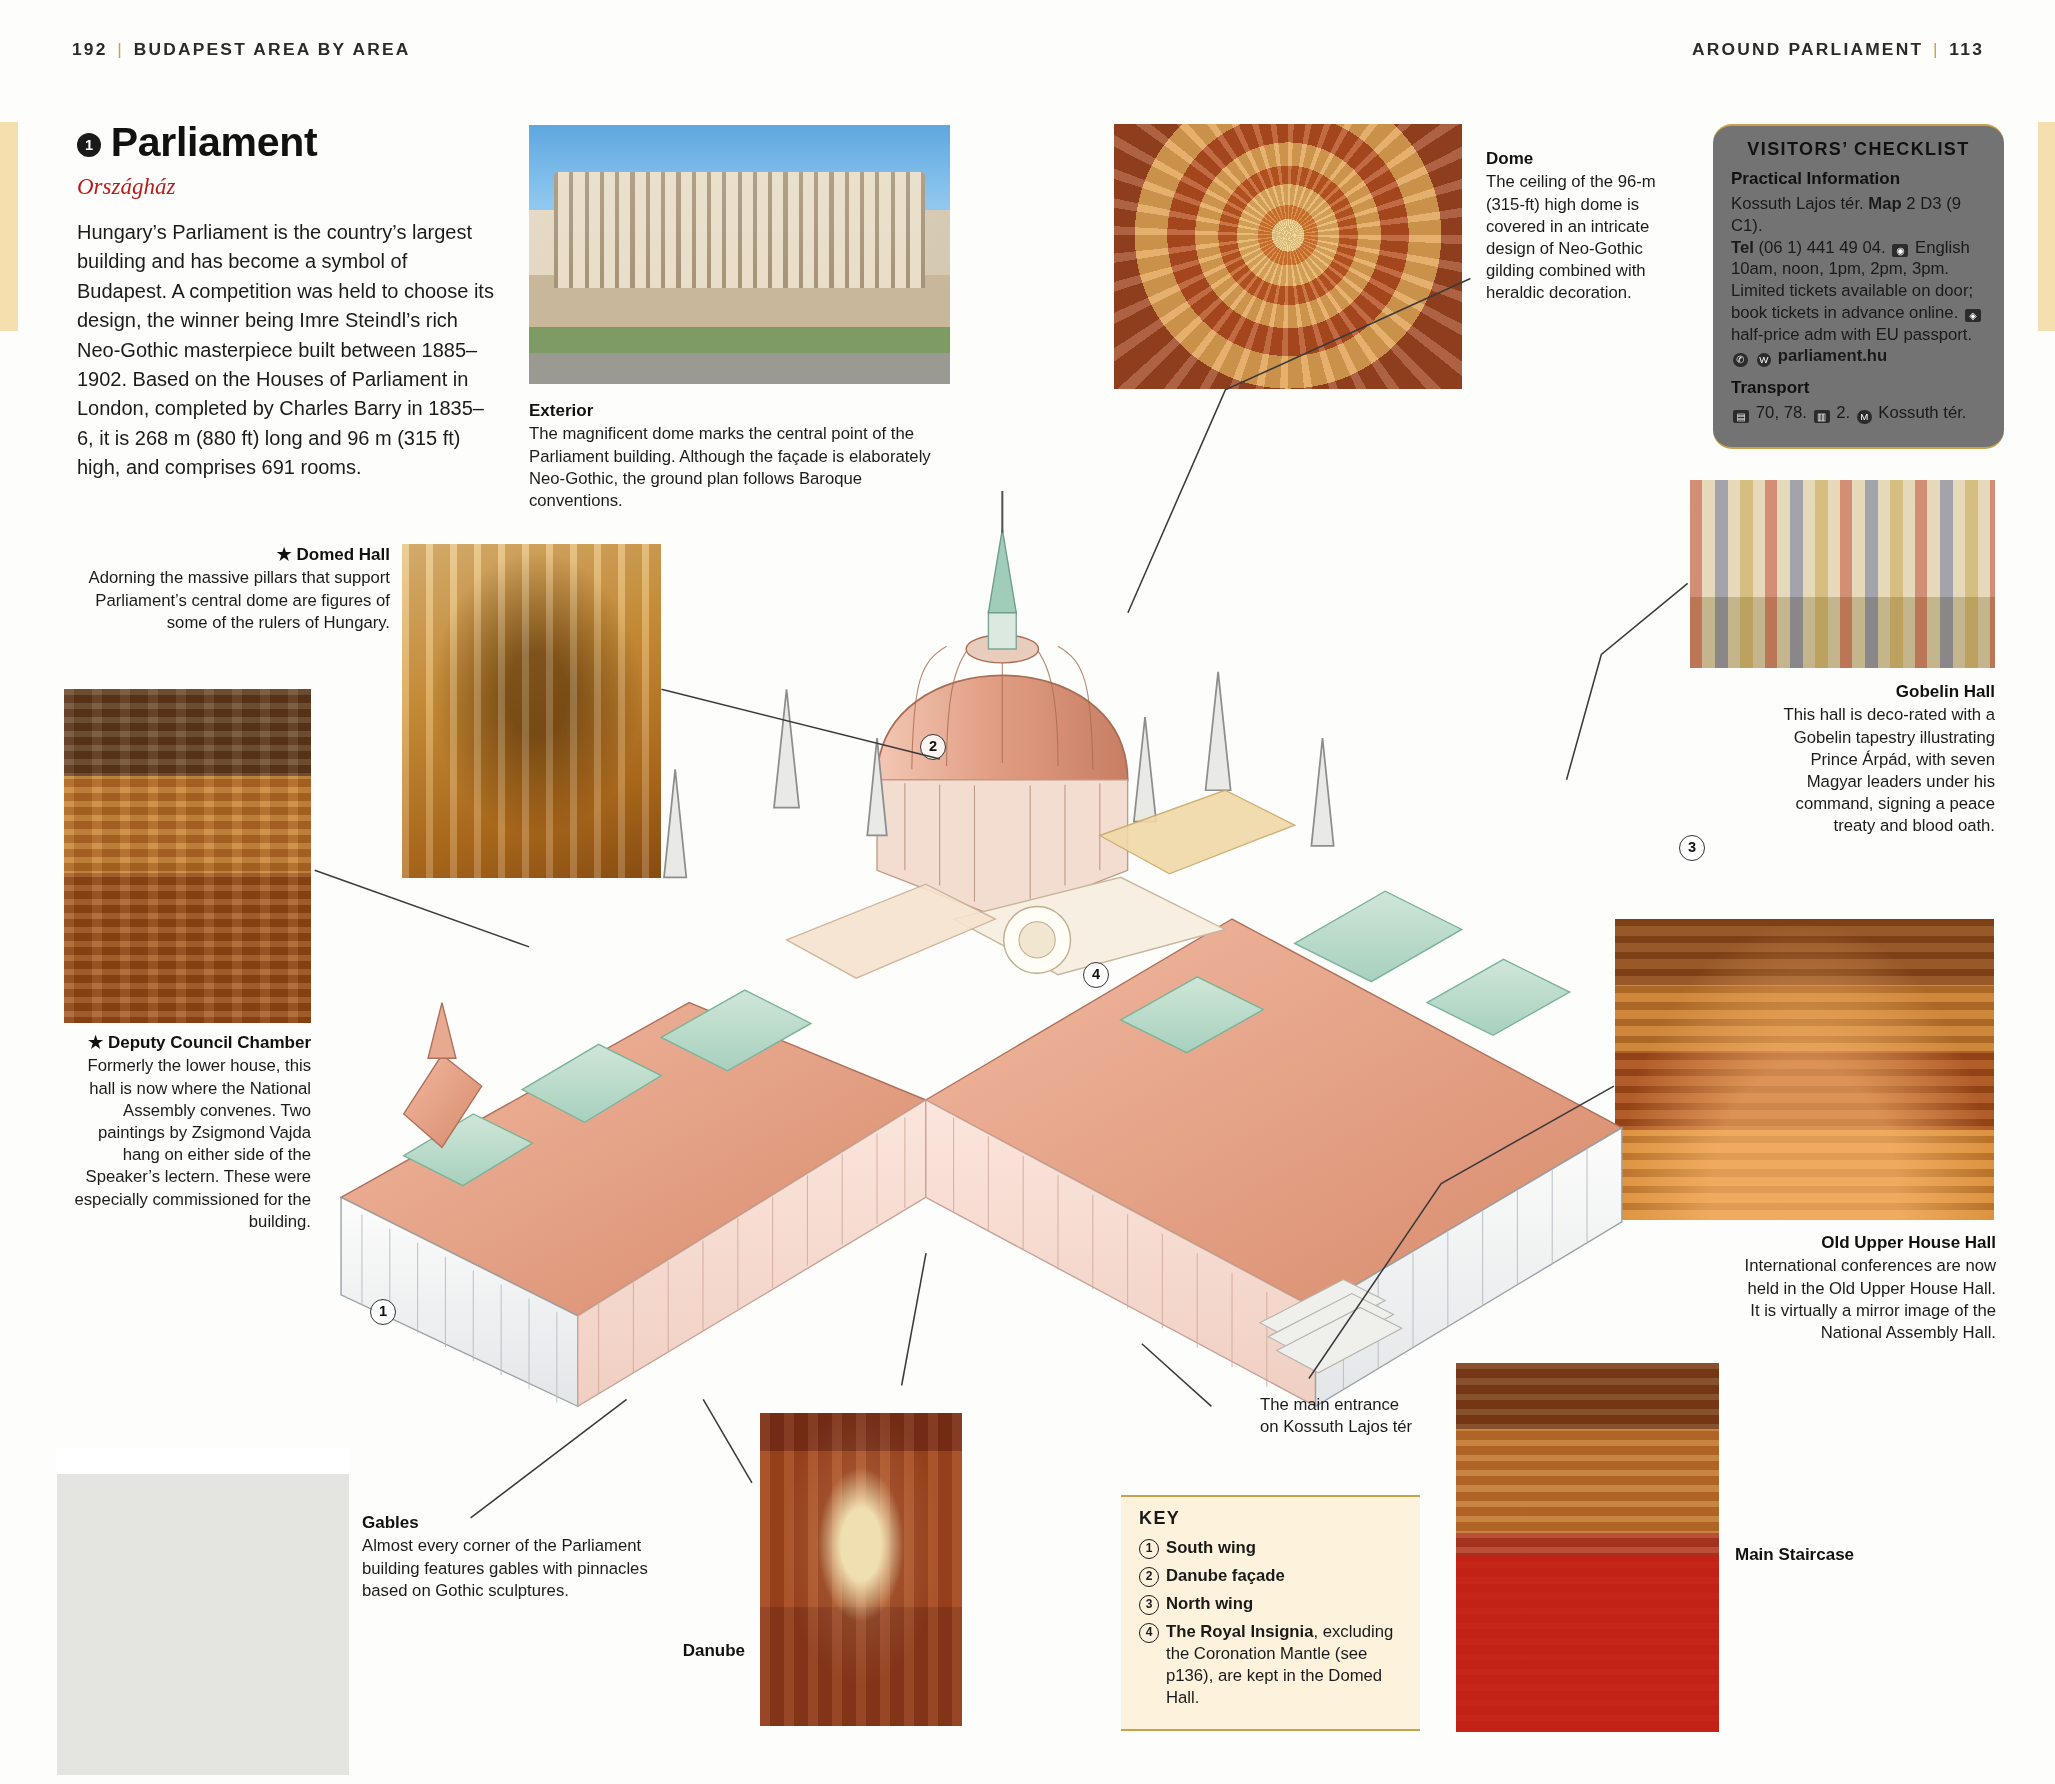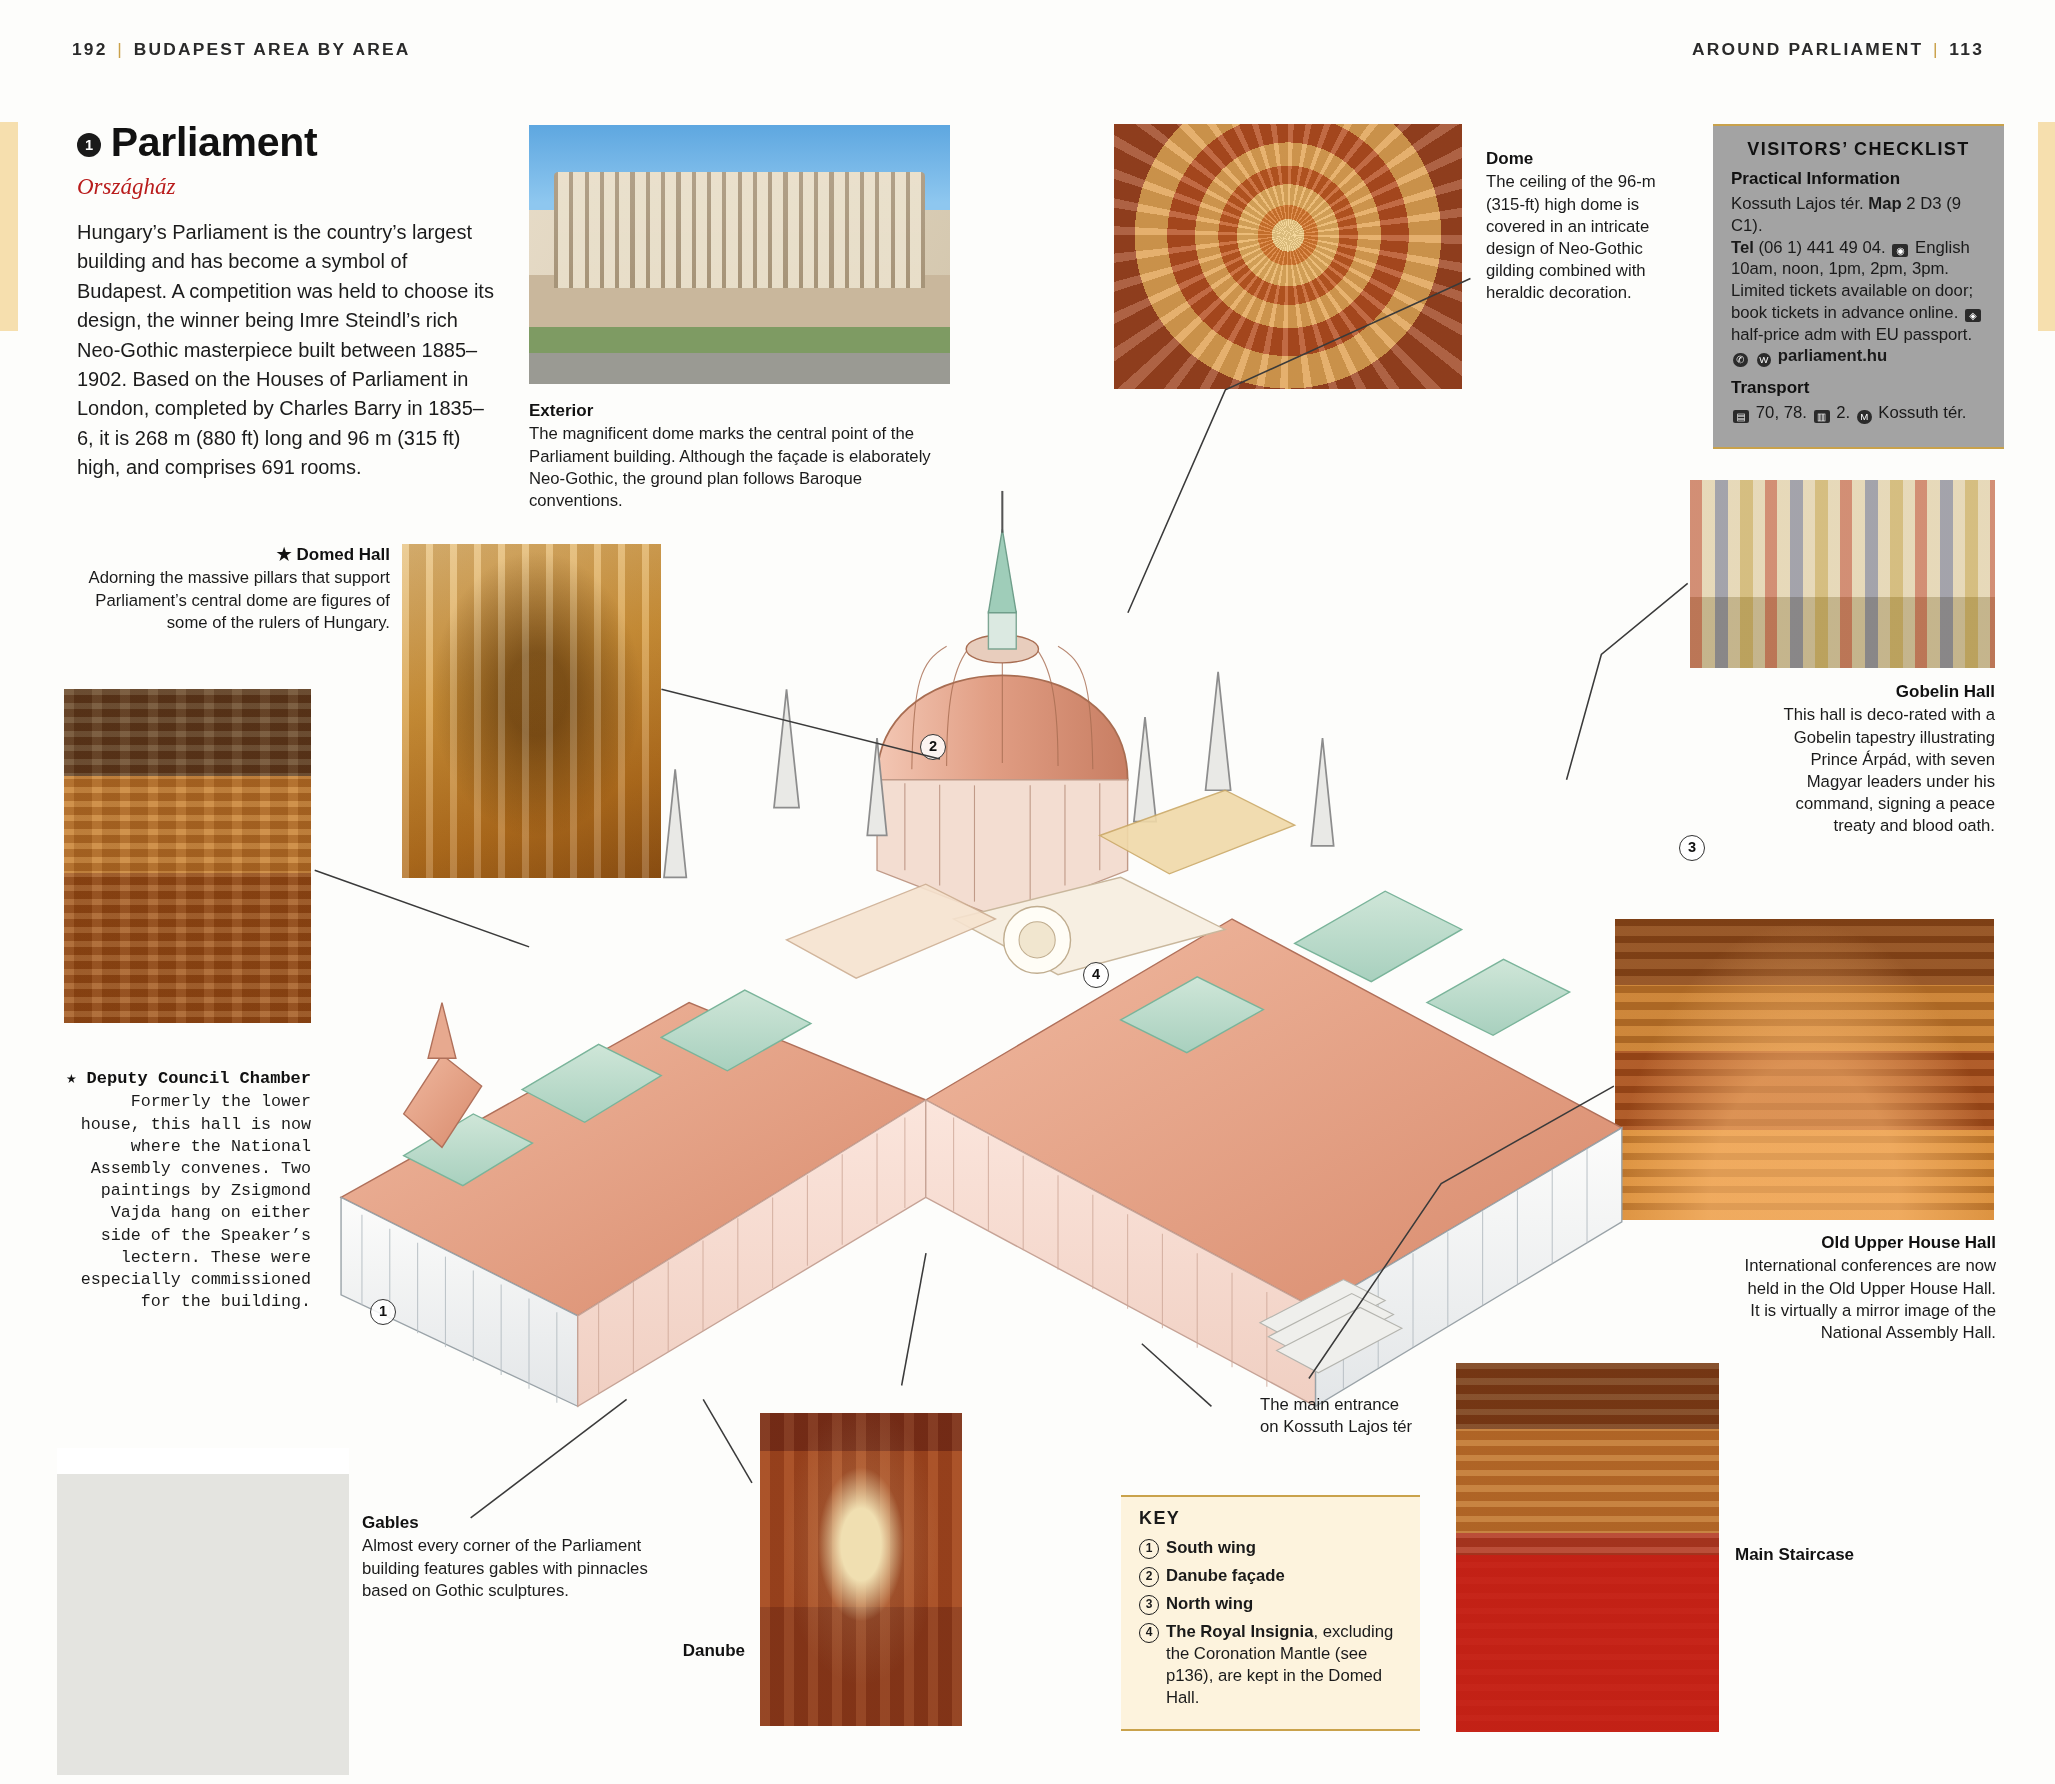--- a/index.html
+++ b/index.html
@@ -220,25 +220,26 @@
   }
   .gable-arches{
     position:absolute; left:8%; right:8%; bottom:4%; height:28%;
     background:
       repeating-linear-gradient(to right, #cfcfc9 0 4.2px, #f3f3ef 4.2px 24px);
     border-top:2.1px solid #b9b9b2;
   }
   
   .checklist {
     position: absolute;
-    background: #a3a3a3;
+    background: #737373;
     border-top: 2.1px solid #c9a24b;
     border-bottom: 2.1px solid #c9a24b;
     padding: 12.5px 18px 15.3px 18px;
     box-sizing: border-box;
+    border-radius: 19px;
   }
   .checklist h3 {
     margin: 0 0 9.7px 0;
     font-size: 18px;
     letter-spacing: 1.4px;
     font-weight: 700;
     color: #111;
     text-align: center;
   }
   .checklist h4 {
@@ -522,21 +523,21 @@
   <div class="cap" style="left:1486px; top:124px; width:202px;margin-top:24px;">
     <div class="cap-title">Dome</div>
     <div class="cap-body">The ceiling of the 96-m (315-ft) high dome is covered in an intricate design of Neo-Gothic gilding combined with heraldic decoration.</div>
   </div>
 
   <div class="cap right-align" style="left:84px; top:544px; width:306px;">
     <div class="cap-title star">★ Domed Hall</div>
     <div class="cap-body">Adorning the massive pillars that support Parliament’s central dome are figures of some of the rulers of Hungary.</div>
   </div>
 
-  <div class="cap right-align" style="left:64px; top:1068px; width:247px;font-family:Liberation Mono, monospace;">
+  <div class="cap right-align" style="left:64px; top:1032px; width:247px;">
     <div class="cap-title star">★ Deputy Council Chamber</div>
     <div class="cap-body">Formerly the lower house, this hall is now where the National Assembly convenes. Two paintings by Zsigmond Vajda hang on either side of the Speaker’s lectern. These were especially commissioned for the building.</div>
   </div>
 
   <div class="cap right-align" style="left:1782px; top:681px; width:213px;">
     <div class="cap-title">Gobelin Hall</div>
     <div class="cap-body">This hall is deco-rated with a Gobelin tapestry illustrating Prince Árpád, with seven Magyar leaders under his command, signing a peace treaty and blood oath.</div>
   </div>
 
   <div class="cap right-align" style="left:1738px; top:1232px; width:258px;">

